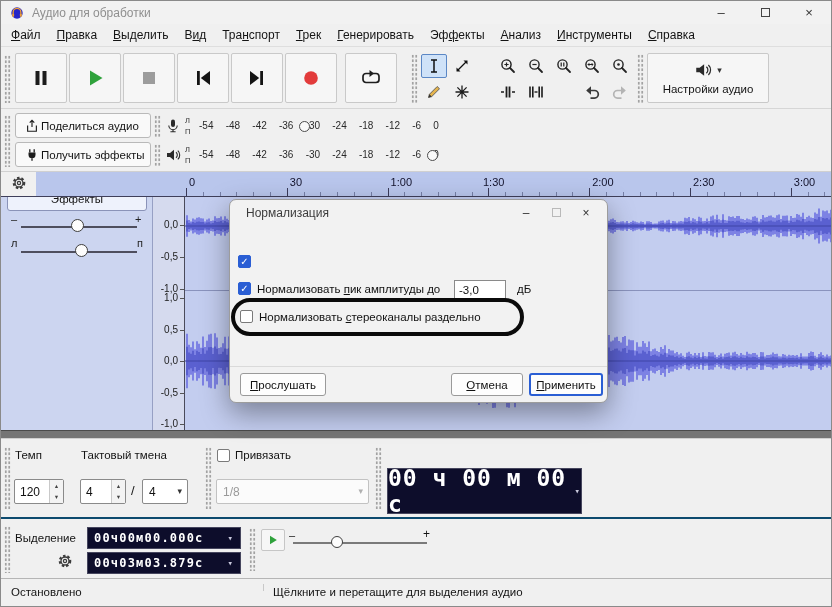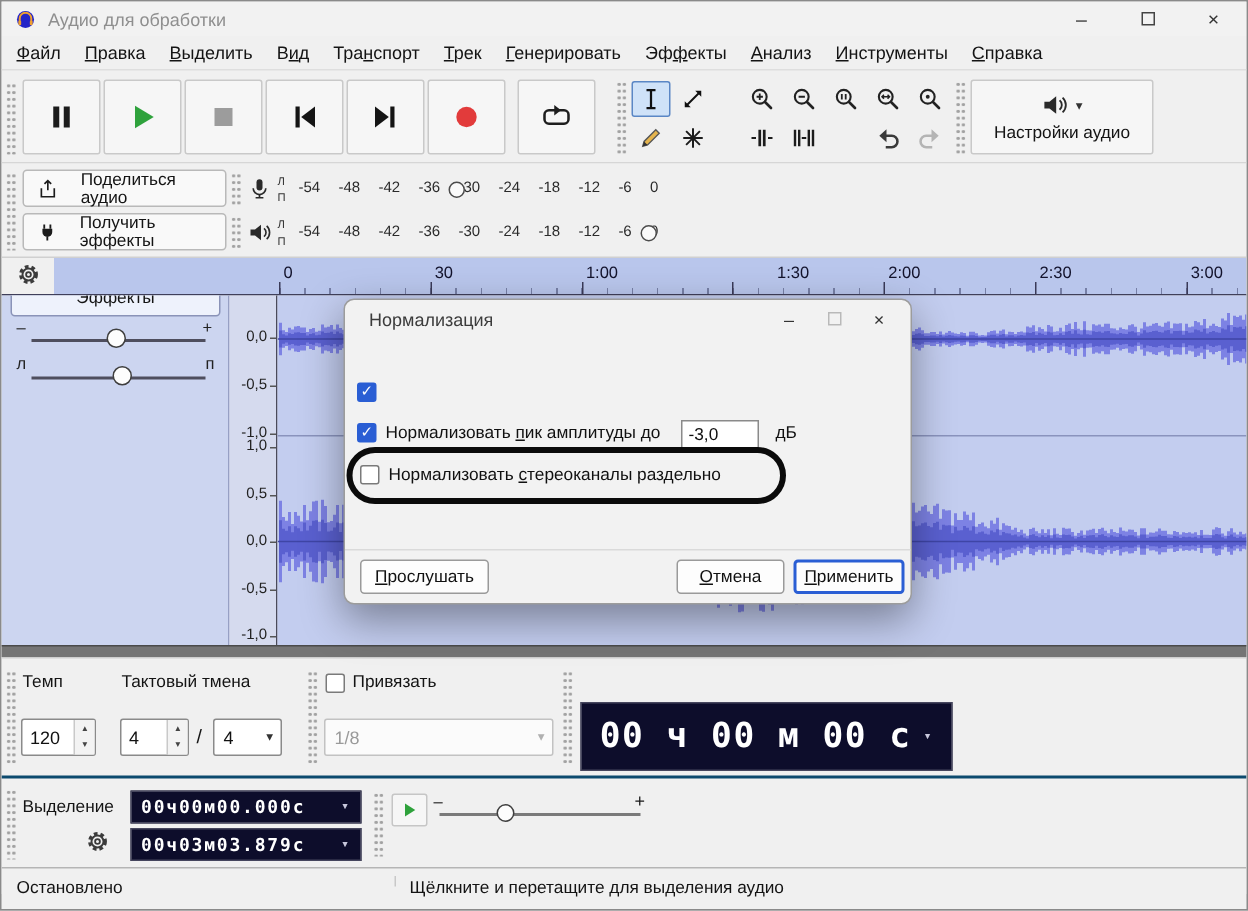--- a/index.html
+++ b/index.html
@@ -18,21 +18,21 @@
 .menu-item u,.cb-label u,.dlg-btn u{text-decoration:underline;}
 .toolbar1{position:absolute;left:0;top:45px;width:100%;height:63px;background:#f0f0f0;border-top:1px solid #dedede;border-bottom:1px solid #d6d6d6;}
 .grip{position:absolute;width:7px;background-image:radial-gradient(circle,#a2a2a2 1px,transparent 1.2px);background-size:3.5px 4.5px;}
 .tb-btn{position:absolute;top:6px;width:52px;height:50px;display:flex;align-items:center;justify-content:center;background:#f6f6f6;border:1px solid #c9c9c9;border-radius:2px;}
 .tool-btn{position:absolute;width:26px;height:24px;display:flex;align-items:center;justify-content:center;border:1px solid transparent;border-radius:2px;}
 .tool-btn.selected{background:#cfe2f8;border-color:#5b87c5;}
 .audio-settings{position:absolute;left:646px;top:6px;width:122px;height:50px;display:flex;flex-direction:column;align-items:center;justify-content:center;gap:4px;background:#f6f6f6;border:1px solid #c9c9c9;border-radius:2px;font-size:11.5px;color:#141414;}
 .audio-settings .row{display:flex;align-items:center;gap:5px;}
 .dd{font-size:9px;color:#333;line-height:1;}
 .toolbar2{position:absolute;left:0;top:108px;width:100%;height:63px;background:#f0f0f0;border-bottom:1px solid #d0d0d0;}
-.pill-btn{position:absolute;left:14px;width:136px;height:25px;display:flex;align-items:center;gap:15px;padding-left:9px;background:#f9f9f9;border:1px solid #b9b9b9;border-radius:3px;font-size:11.5px;color:#141414;}
+.pill-btn{position:absolute;left:14px;width:136px;height:25px;display:flex;align-items:center;gap:2px;padding-left:9px;background:#f9f9f9;border:1px solid #b9b9b9;border-radius:3px;font-size:11.5px;color:#141414;}
 .meter-row{position:absolute;left:162px;width:278px;height:27px;}
 .meter-ch{position:absolute;left:22px;top:2px;font-size:7.5px;line-height:11px;color:#333;display:flex;flex-direction:column;}
 .meter-scale{position:absolute;left:36px;right:2px;top:7px;display:flex;justify-content:space-between;font-size:10px;color:#2a2a2a;}
 .meter-thumb{position:absolute;width:11px;height:11px;border-radius:50%;background:#fafafa;border:1.5px solid #4c4c4c;}
 .timeline{position:absolute;left:0;top:171px;width:100%;height:25px;background:#f0f0f0;border-bottom:1px solid #3f3f5a;}
 .ruler{position:absolute;left:35px;top:0;right:0;bottom:0;background:var(--timeline_bg);}
 .ruler-minor{position:absolute;left:150px;right:0;bottom:0;height:4px;background:repeating-linear-gradient(90deg,#767fa6 0 1px,transparent 1px 16.8px);}
 .tl-label{position:absolute;top:4px;font-size:11px;color:#13132c;}
 .tl-tick{position:absolute;bottom:0;width:1px;height:8px;background:#3a3a58;}
 .track{position:absolute;left:0;top:196px;width:100%;height:233px;}
@@ -390,21 +390,21 @@
           </svg></span></div>
     <div class="ruler">
       <div class="ruler-minor"></div>
     <div class="tl-tick" style="left: 150px;"></div>
         <div class="tl-label" style="left: 153px;">0</div>
         <div class="tl-tick" style="left: 250.8px;"></div>
         <div class="tl-label" style="left: 253.8px;">30</div>
         <div class="tl-tick" style="left: 351.6px;"></div>
         <div class="tl-label" style="left: 354.6px;">1:00</div>
         <div class="tl-tick" style="left: 452.4px;"></div>
-        <div class="tl-label" style="left: 482px;">1:30</div>
+        <div class="tl-label" style="left: 447px;">1:30</div>
         <div class="tl-tick" style="left: 553.2px;"></div>
         <div class="tl-label" style="left: 556.2px;">2:00</div>
         <div class="tl-tick" style="left: 654px;"></div>
         <div class="tl-label" style="left: 657px;">2:30</div>
         <div class="tl-tick" style="left: 754.8px;"></div>
         <div class="tl-label" style="left: 757.8px;">3:00</div>
       </div>
   </div>
 
   <div class="track">
@@ -475,21 +475,21 @@
       <span class="dd">▾</span>
     </div>
     <div class="grip" style="left:204px;top:8px;height:62px"></div>
     <span class="checkbox abs" style="left:216px;top:10px"></span>
     <span class="small-label" style="left:234px;top:10px">Привязать</span>
     <div class="combo disabled" style="left:215px;top:40px;width:153px">
       <span class="val">1/8</span>
       <span class="dd">▾</span>
     </div>
     <div class="grip" style="left:374px;top:8px;height:62px"></div>
-    <div class="timebox big" style="left:386px;top:29px;width:248px;height:46px">
+    <div class="timebox big" style="left:386px;top:29px;width:195px;height:46px">
       <span>00 ч 00 м 00 с</span>
       <span class="dd">▾</span>
     </div>
   </div>
 
   <div class="bottom2">
     <div class="grip" style="left:3px;top:7px;height:47px"></div>
     <span class="small-label" style="left:14px;top:13px">Выделение</span>
     <span class="icon i16 abs" style="left:56px;top:34px">
         <svg viewBox="0 0 16 16">

